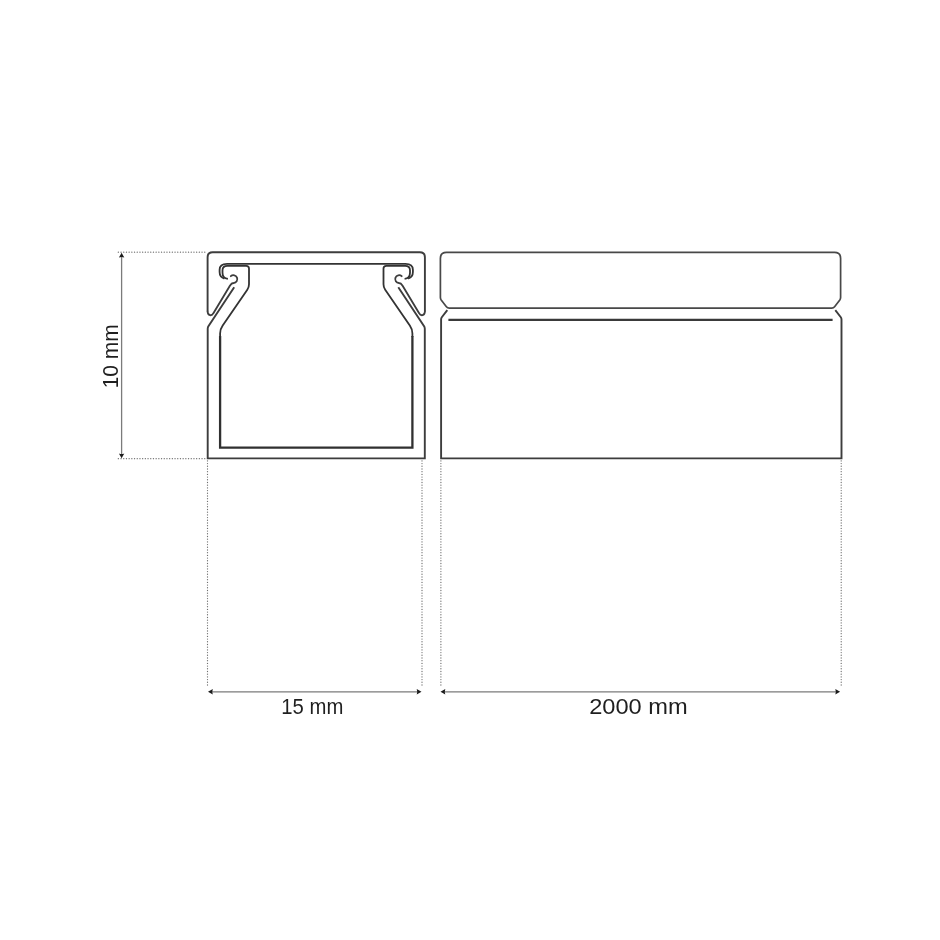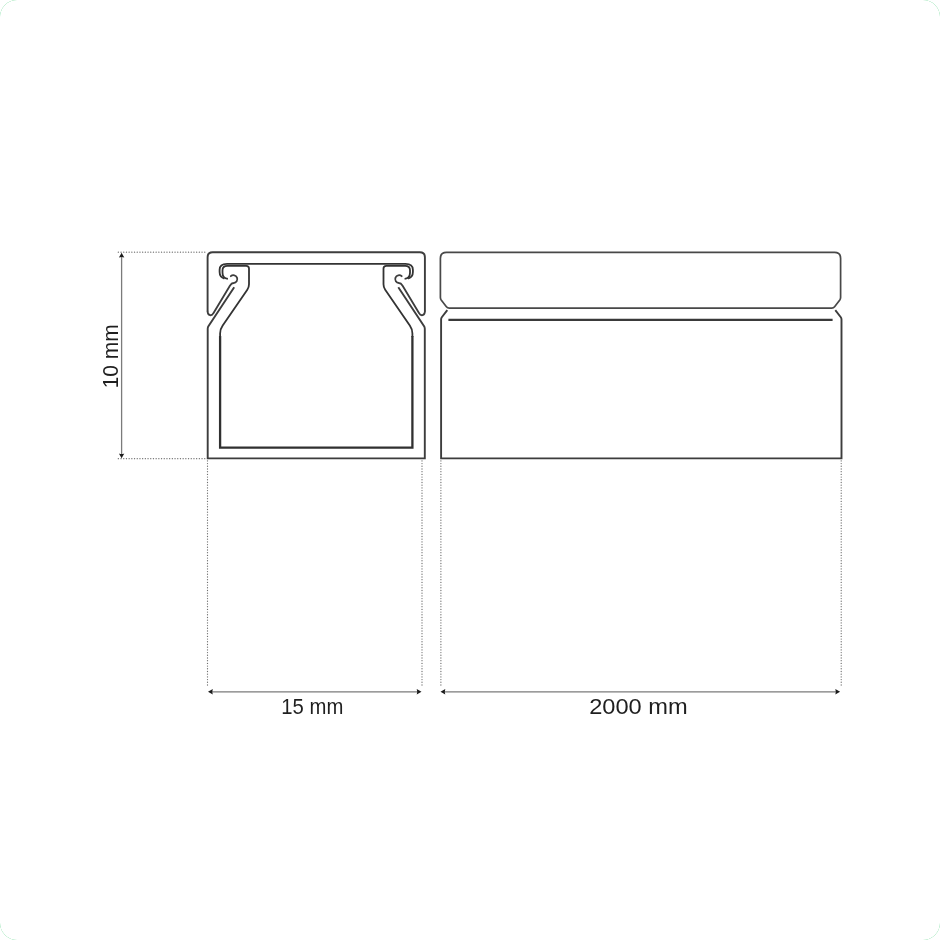--- a/index.html
+++ b/index.html
@@ -1,16 +1,16 @@
 <!DOCTYPE html>
 <html><head>
 <meta charset="utf-8">
 <style>
   html,body{margin:0;padding:0;background:#ffffff;}
-  .wrap{width:940px;height:940px;background:#22c55e;overflow:hidden;border-radius:17px;}
+  .wrap{width:940px;height:940px;background:#22c55e;overflow:hidden;}
   text{font-family:"Liberation Sans",sans-serif;fill:#1f1f1f;-webkit-font-smoothing:antialiased;}
 </style>
 </head>
 <body>
 <div class="wrap">
 <svg width="940" height="940" viewBox="0 0 940 940" xmlns="http://www.w3.org/2000/svg">
 
   <rect x="0" y="0" width="940" height="940" fill="#ffffff"></rect>
 
   <path d="M 207.6,311.4 V 257.3 Q 207.6,252.3 212.6,252.3 H 419.9 Q 424.9,252.3 424.9,257.3 V 311.4" fill="none" stroke="#3d3d3d" stroke-width="1.9"></path>

